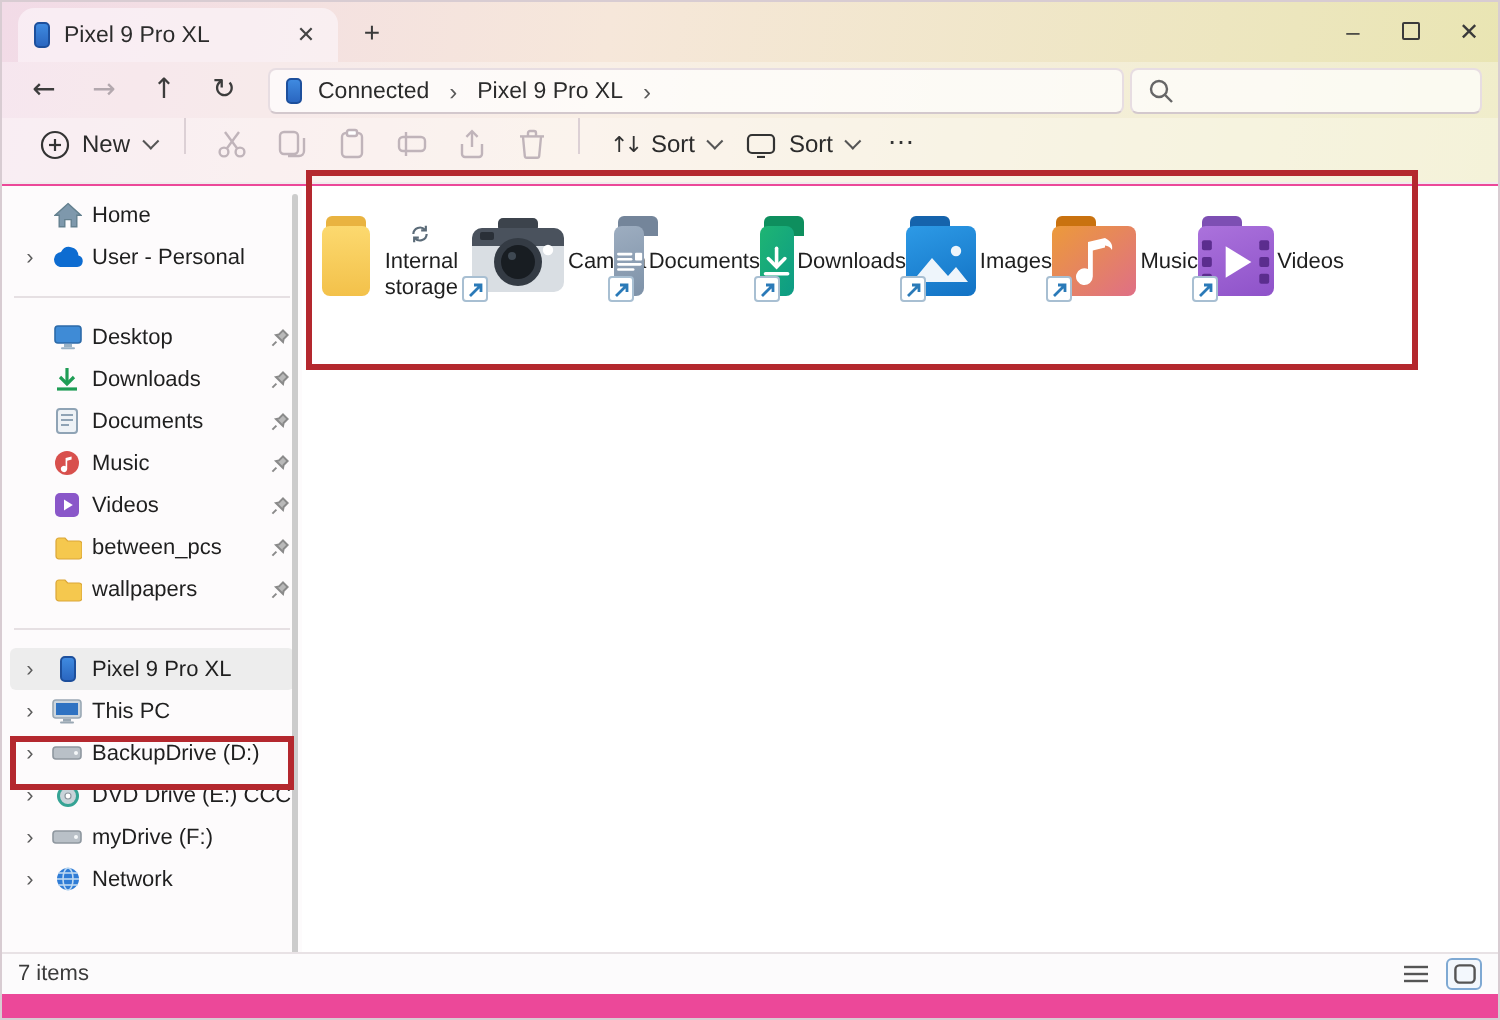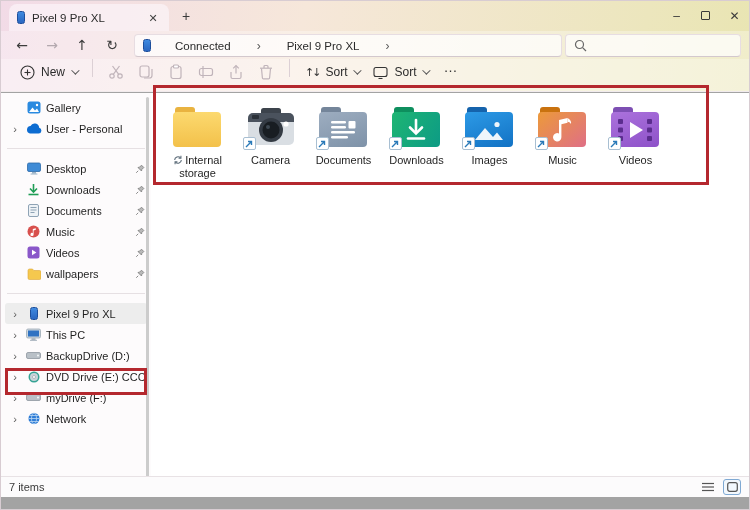--- a/index.html
+++ b/index.html
@@ -1,19 +1,19 @@
 <!DOCTYPE html>
 <html><head>
 <meta charset="utf-8">
 <style>
   * { margin:0; padding:0; box-sizing:border-box; }
   html,body { width:750px; height:510px; }
   body { font-family:"Liberation Sans","DejaVu Sans",sans-serif; font-size:12px; color:#1f1f1f; }
 
-  .window { position:relative; width:750px; height:510px; overflow:hidden; background:#a3a3a3;
+  .window { position:relative; width:750px; height:510px; overflow:hidden; background:#ec4899;
             border:1px solid #d8ccd2; }
 
   
   .chrome { position:absolute; left:0; top:0; width:100%; height:91px;
             background:linear-gradient(100deg,#f2dbe7 0%,#f6e7da 40%,#ece6bd 85%,#e9e5b2 100%);
             border-bottom:1px solid #e2d6da; }
 
   
   .tabbar { position:absolute; left:0; top:0; width:100%; height:30px; }
   .tab { position:absolute; left:8px; bottom:0; width:160px; height:27px;
@@ -28,21 +28,21 @@
   .wc .sq { width:9px; height:9px; border:1px solid #3a3a3a; border-radius:1px; }
 
   
   .navbar { position:absolute; left:0; top:30px; width:100%; height:28px;
             background:rgba(255,255,255,0.32); display:flex; align-items:center; }
   .navbtn { width:26px; text-align:center; font-family:"DejaVu Sans",sans-serif; font-size:14px; color:#3c3c3c; }
   .navbtn.disabled { color:#b3a8ae; }
   .nav-group { display:flex; align-items:center; gap:4px; padding-left:8px; }
   .addressbar { position:absolute; left:133px; top:3px; width:428px; height:23px;
                 background:rgba(255,255,255,0.72); border:1px solid #e7dde2; border-bottom-color:#d3c8cd;
-                border-radius:4px; display:flex; align-items:center; padding:0 8px; gap:24px; }
+                border-radius:4px; display:flex; align-items:center; padding:0 8px; gap:8px; }
   .crumb { font-size:11.5px; color:#2b2b2b; white-space:nowrap; }
   .crumb-sep { color:#5a5a5a; font-size:12px; padding:0 2px; }
   .searchbox { position:absolute; right:8px; top:3px; width:176px; height:23px;
                background:rgba(255,255,255,0.72); border:1px solid #e7dde2; border-bottom-color:#d3c8cd;
                border-radius:4px; display:flex; align-items:center; padding:0 8px; }
   .searchbox input { flex:1; border:none; outline:none; background:transparent; font-size:11px; color:#444;
                      font-family:"Liberation Sans",sans-serif; }
   .searchbox input::placeholder { color:#6d6d6d; opacity:1; }
 
   
@@ -78,21 +78,21 @@
 
   
   .callout-side { position:absolute; left:4px; top:367px; width:142px; height:27px;
                   border:3px solid #b4282e; z-index:5; pointer-events:none; }
   .callout-main { position:absolute; left:152px; top:84px; width:556px; height:100px;
                   border:3px solid #b4282e; z-index:5; pointer-events:none; }
 
   
   .main { flex:1; position:relative; background:#fff; }
   .filegrid { display:flex; padding:10px 0 0 10px; }
-  .fitem { width:73px; display:flex; flex-direction:column; align-items:center; padding-top:4px; }
+  .fitem { width:73px; display:flex; align-items:center; padding-top:4px; }
   .fic { position:relative; width:50px; height:42px; }
   .flabel { margin-top:5px; font-size:11px; line-height:13px; text-align:center; color:#1f1f1f; max-width:64px; }
 
   
   .bf { position:absolute; inset:0; }
   .bf .ftab { position:absolute; top:0; left:2px; width:20px; height:10px; border-radius:3px 3px 0 0; }
   .bf .fbody { position:absolute; top:5px; left:0; right:2px; bottom:2px; border-radius:4px;
                display:flex; align-items:center; justify-content:center; }
   .f-yellow .ftab { background:#e9b340; } .f-yellow .fbody { background:linear-gradient(180deg,#fcd96f,#f3c14a); }
   .f-doc .ftab { background:#74859a; } .f-doc .fbody { background:linear-gradient(160deg,#9dadc0,#7e92a8); }
@@ -231,32 +231,30 @@
       </div>
       <span class="more-dots">…</span>
 
     </div>
   </div>
 
   <div class="bodyarea">
 
     <div class="sidebar">
 
-
       <div class="srow">
         <span class="exp"></span>
         <span class="sic">
           <svg width="14" height="13" viewBox="0 0 14 13">
-              <rect x="0.5" y="0.5" width="13" height="12" rx="2.5" fill="#2a8ae0"></rect>
-              <path d="m2 11 3.5-4.5L8 9.5l2-2L12 11Z" fill="#fff"></path>
-              <circle cx="10" cy="4" r="1.2" fill="#fff"></circle>
-            </svg>
-        </span>
-        <span class="slabel">Gallery</span>
-      </div>
+              <path d="M7 .8 13.4 6.6h-2V12.4H8.6V8.8H5.4v3.6H2.6V6.6h-2Z" fill="#7e98ac" stroke="#64808f" stroke-width="0.7"></path>
+            </svg>
+        </span>
+        <span class="slabel">Home</span>
+      </div>
+
 
       <div class="srow">
         <span class="exp">›</span>
         <span class="sic">
           <svg width="16" height="11" viewBox="0 0 16 11">
               <path d="M4 10.5h8.6a2.9 2.9 0 0 0 .6-5.7A4.6 4.6 0 0 0 4.5 3 3.8 3.8 0 0 0 4 10.5Z" fill="#0d6cd1"></path>
             </svg>
         </span>
         <span class="slabel">User - Personal</span>
       </div>
@@ -358,20 +356,37 @@
         <span class="pin">
           <svg width="10" height="10" viewBox="0 0 10 10">
               <g stroke="#8a8a8a" stroke-width="1" fill="none">
                 <path d="M6.5 1.2 8.8 3.5 6.8 5.5 6.5 7 3 3.5 4.5 3.2Z" fill="#b9b9b9"></path>
                 <line x1="3.2" y1="6.8" x2="1.2" y2="8.8"></line>
               </g>
             </svg>
         </span>
       </div>
 
+      <div class="srow">
+        <span class="exp"></span>
+        <span class="sic">
+          <svg width="14" height="12" viewBox="0 0 14 12">
+              <path d="M1 2.5A1.5 1.5 0 0 1 2.5 1h3l1.3 1.5h5.7A1.5 1.5 0 0 1 14 4v6a1.5 1.5 0 0 1-1.5 1.5h-10A1.5 1.5 0 0 1 1 10Z" fill="#f5c84e" stroke="#dba637" stroke-width="0.6"></path>
+            </svg>
+        </span>
+        <span class="slabel">between_pcs</span>
+        <span class="pin">
+          <svg width="10" height="10" viewBox="0 0 10 10">
+              <g stroke="#8a8a8a" stroke-width="1" fill="none">
+                <path d="M6.5 1.2 8.8 3.5 6.8 5.5 6.5 7 3 3.5 4.5 3.2Z" fill="#b9b9b9"></path>
+                <line x1="3.2" y1="6.8" x2="1.2" y2="8.8"></line>
+              </g>
+            </svg>
+        </span>
+      </div>
 
       <div class="srow">
         <span class="exp"></span>
         <span class="sic">
           <svg width="14" height="12" viewBox="0 0 14 12">
               <path d="M1 2.5A1.5 1.5 0 0 1 2.5 1h3l1.3 1.5h5.7A1.5 1.5 0 0 1 14 4v6a1.5 1.5 0 0 1-1.5 1.5h-10A1.5 1.5 0 0 1 1 10Z" fill="#f5c84e" stroke="#dba637" stroke-width="0.6"></path>
             </svg>
         </span>
         <span class="slabel">wallpapers</span>
         <span class="pin">

